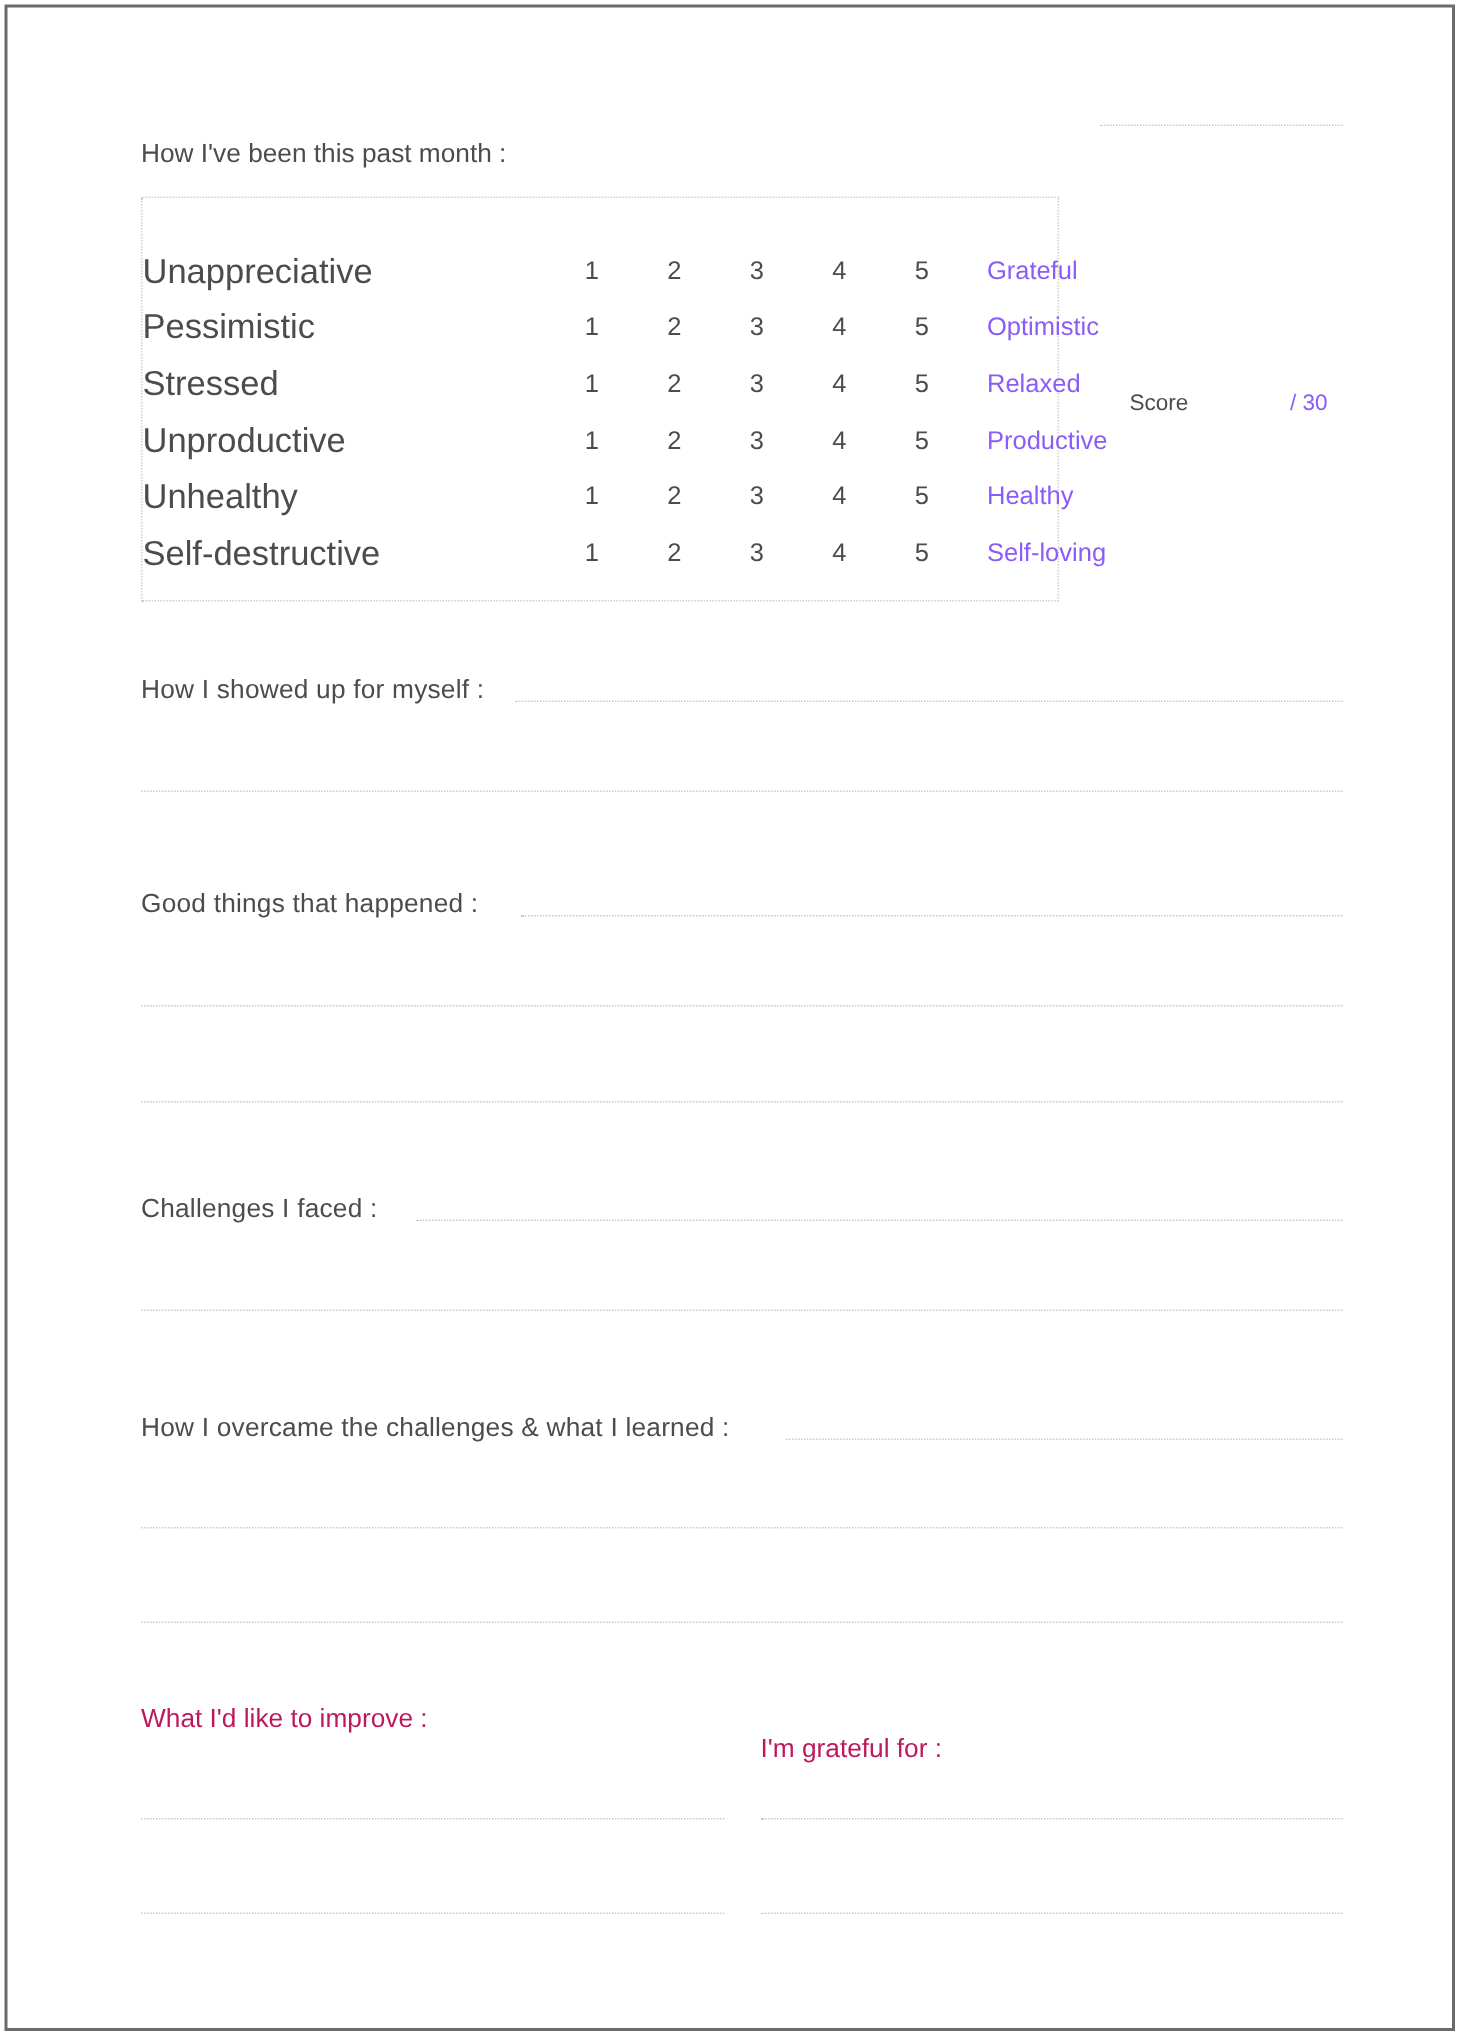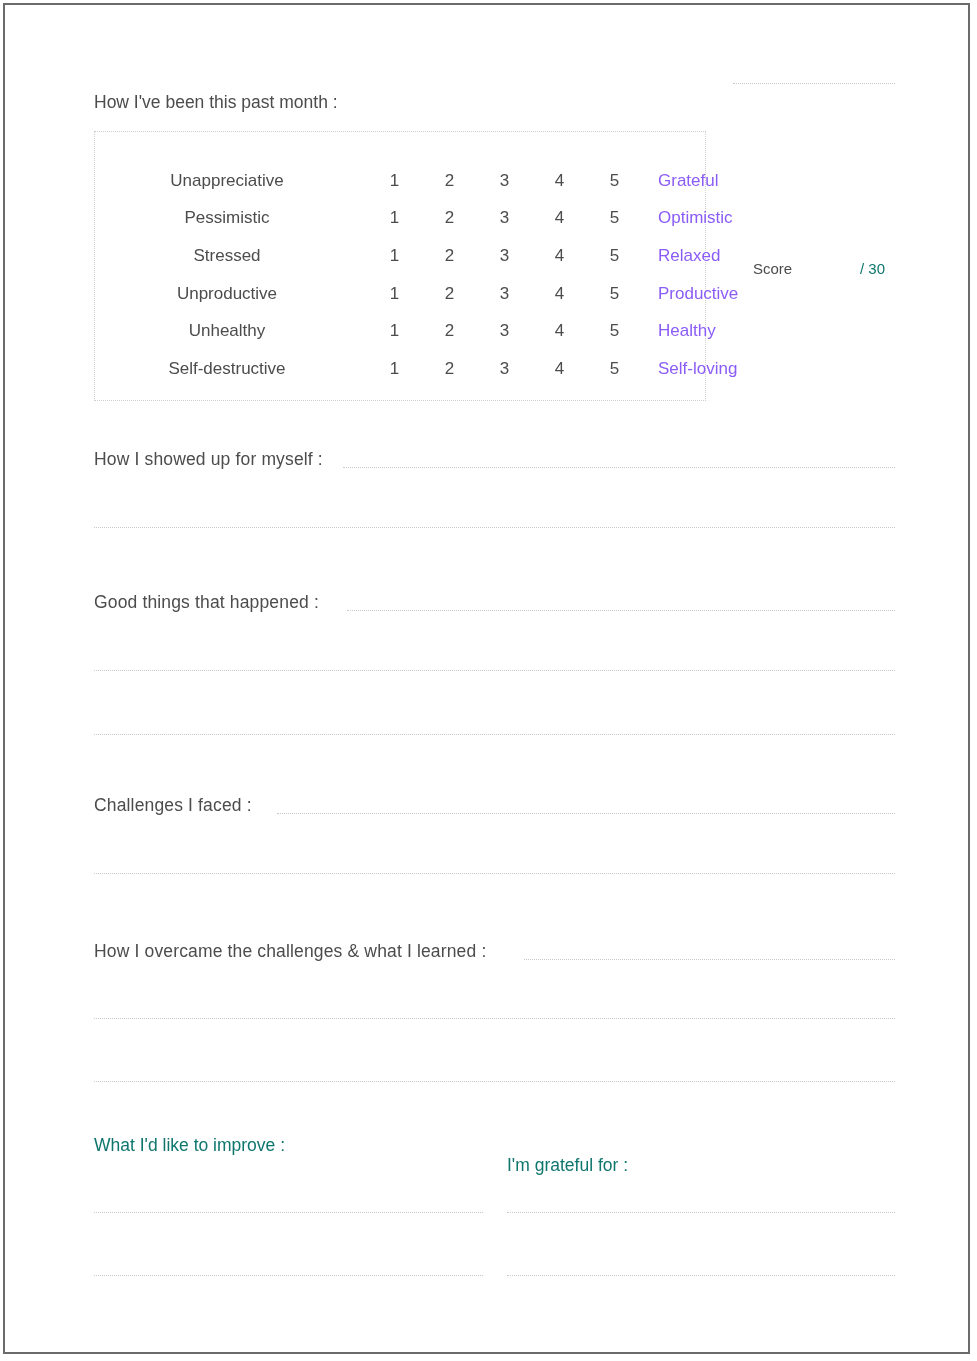--- a/index.html
+++ b/index.html
@@ -82,22 +82,22 @@
 
   .mrow {
     position: relative;
     height: 37.6px;
   }
 
   .mneg {
     position: absolute;
     left: 0;
     width: 264px;
-    text-align: center;
-    font-size: 17px;
+    text-align: left;
+    font-size: 23px;
     color: #4c4c4c;
     top: 50%;
     transform: translateY(-50%);
     white-space: nowrap;
   }
 
   .mnums {
     position: absolute;
     left: 272px;
     top: 50%;
@@ -131,27 +131,27 @@
   #score-label {
     left: 748px;
     top: 256px;
     font-size: 15px;
     color: #4c4c4c;
   }
   #score-max {
     left: 855px;
     top: 256px;
     font-size: 15px;
-    color: #0f766e;
+    color: #8b5cf6;
   }
 
   
   .col-label {
     font-size: 17.5px;
-    color: #0f766e;
+    color: #be185d;
   }
 </style>
 </head>
 <body>
 
 <div class="page">
   <div class="sheet" id="sheet">
 
     <div class="txt" id="headline">How I've been this past month :</div>
 

